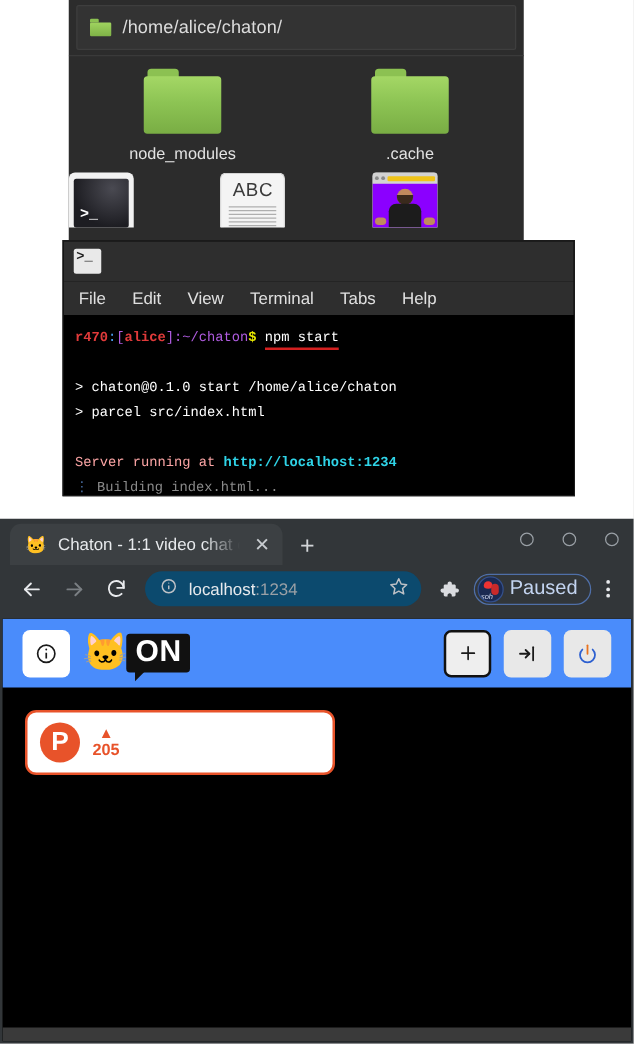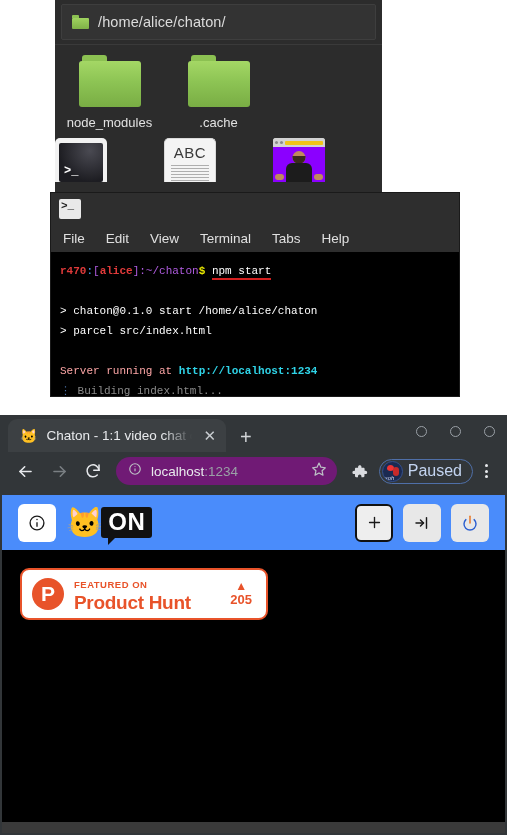--- a/index.html
+++ b/index.html
@@ -6,21 +6,21 @@
   html, body {
     width: 507px; height: 835px;
     background: #ffffff;
     font-family: "Liberation Sans", sans-serif;
     overflow: hidden;
   }
   #root { position: relative; width: 507px; height: 835px; }
 
   
   .filemgr {
-    position: absolute; left: 55px; top: 0; width: 327px; height: 195px;
+    position: absolute; left: 55px; top: 0; width: 364px; height: 195px;
     background: #2c2c2c; overflow: hidden;
   }
   .fm-pathbar {
     height: 36px; margin: 4px 6px 0 6px;
     background: #333333; border: 1px solid #3e3e3e; border-radius: 2px;
     display: flex; align-items: center; padding: 0 10px; gap: 9px;
   }
   .fm-folder-mini {
     width: 17px; height: 14px; position: relative; flex: none;
   }
@@ -29,21 +29,21 @@
     background: #8cc152; border-radius: 1px 1px 0 0;
   }
   .fm-folder-mini::after {
     content: ""; position: absolute; left: 0; top: 2.5px; width: 17px; height: 11.5px;
     background: linear-gradient(#9fd35f, #7fb247); border-radius: 1px;
   }
   .fm-path { color: #dcdcdc; font-size: 14.5px; letter-spacing: .1px; }
   .fm-sep { height: 1px; background: #3a3a3a; margin: 4px 0 0 0; }
 
   .fm-grid {
-    display: grid; grid-template-columns: repeat(3, 1fr);
+    display: grid; grid-template-columns: repeat(2, 1fr);
     padding: 10px 0 0 0;
   }
   .fm-item { display: flex; flex-direction: column; align-items: center; }
   .fm-icon-big {
     width: 62px; height: 52px; position: relative;
   }
   .fm-icon-big .tab {
     position: absolute; left: 3px; top: 0; width: 25px; height: 8px;
     background: #8cc152; border-radius: 3px 3px 0 0;
   }
@@ -182,21 +182,21 @@
   }
   .wincontrols i {
     width: 11px; height: 11px; border-radius: 50%; border: 1.5px solid #9aa0a6; display: block;
   }
   .toolbar {
     height: 38px; display: flex; align-items: center; gap: 0; padding: 0 8px;
   }
   .tb-btn { width: 34px; display: flex; justify-content: center; align-items: center; color: #e8eaed; }
   .tb-btn svg { display: block; }
   .omnibox {
-    flex: 1; height: 28px; background: #701a75; border-radius: 14px;
+    flex: 1; height: 28px; background: #0c4a6e; border-radius: 14px;
     display: flex; align-items: center; padding: 0 12px; gap: 9px; margin: 0 6px;
     position: relative;
   }
   .omni-info { flex: none; }
   .omni-text { font-size: 13.5px; color: #e8eaed; white-space: nowrap; }
   .omni-text .dim { color: #9aa0a6; }
   .omni-star { position: absolute; right: 10px; }
   .ext-badge {
     display: flex; align-items: center; gap: 5px; height: 25px;
     border: 1px solid #4f6fa8; border-radius: 13px; padding: 0 10px 0 2px; margin-left: 2px;
@@ -452,24 +452,20 @@
         <div class="hdr-btn">
           <svg width="18" height="18" viewBox="0 0 24 24" fill="none" stroke-width="1.9" stroke-linecap="round">
               <path d="M6.5 7.5a8 8 0 1 0 11 0" stroke="#2c5fd0"></path>
               <line x1="12" y1="3" x2="12" y2="12" stroke="#e8721f"></line>
             </svg>
         </div>
       </div>
 
       <div class="ph-badge">
         <span class="ph-circle">P</span>
-        <span class="ph-text">
-          <span class="ph-feat">FEATURED ON</span>
-          <span class="ph-name" style="display:block">Product Hunt</span>
-        </span>
         <span class="ph-votes">
           <span class="ph-arrow" style="display:block">▲</span>
           <span class="ph-count" style="display:block">205</span>
         </span>
       </div>
 
       <div class="page-bottom-strip"></div>
     </div>
   </div>
 

